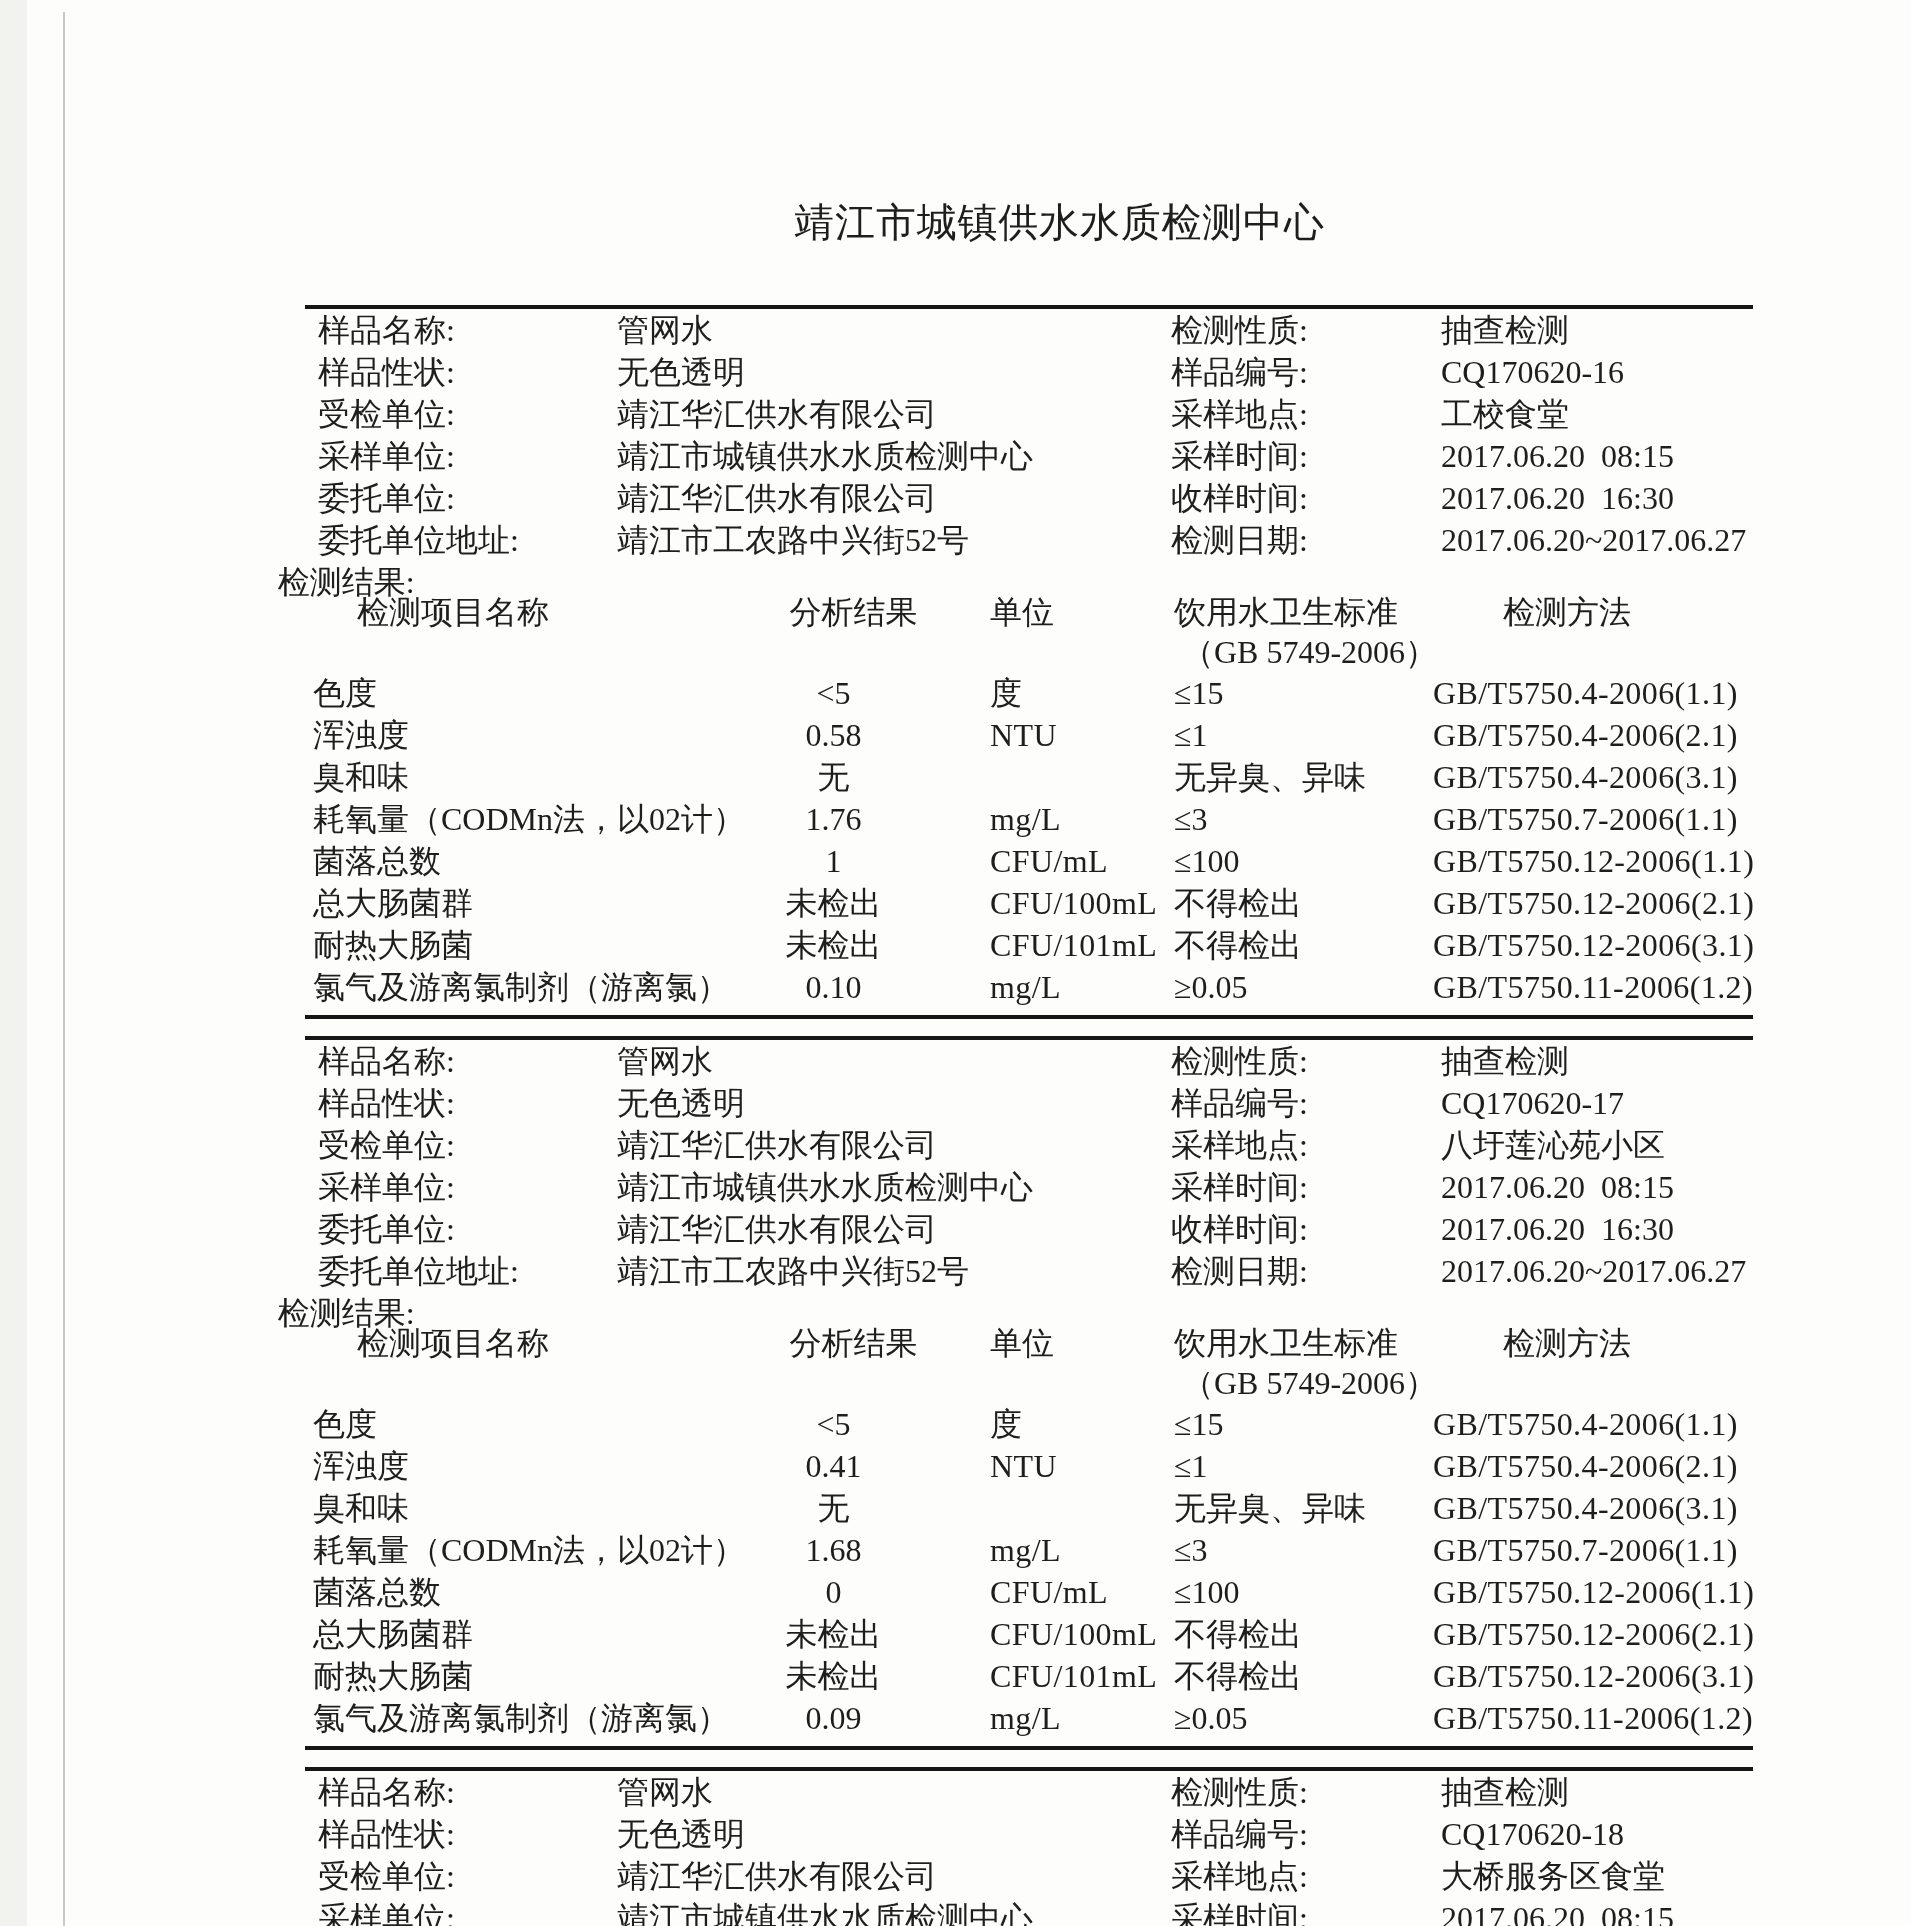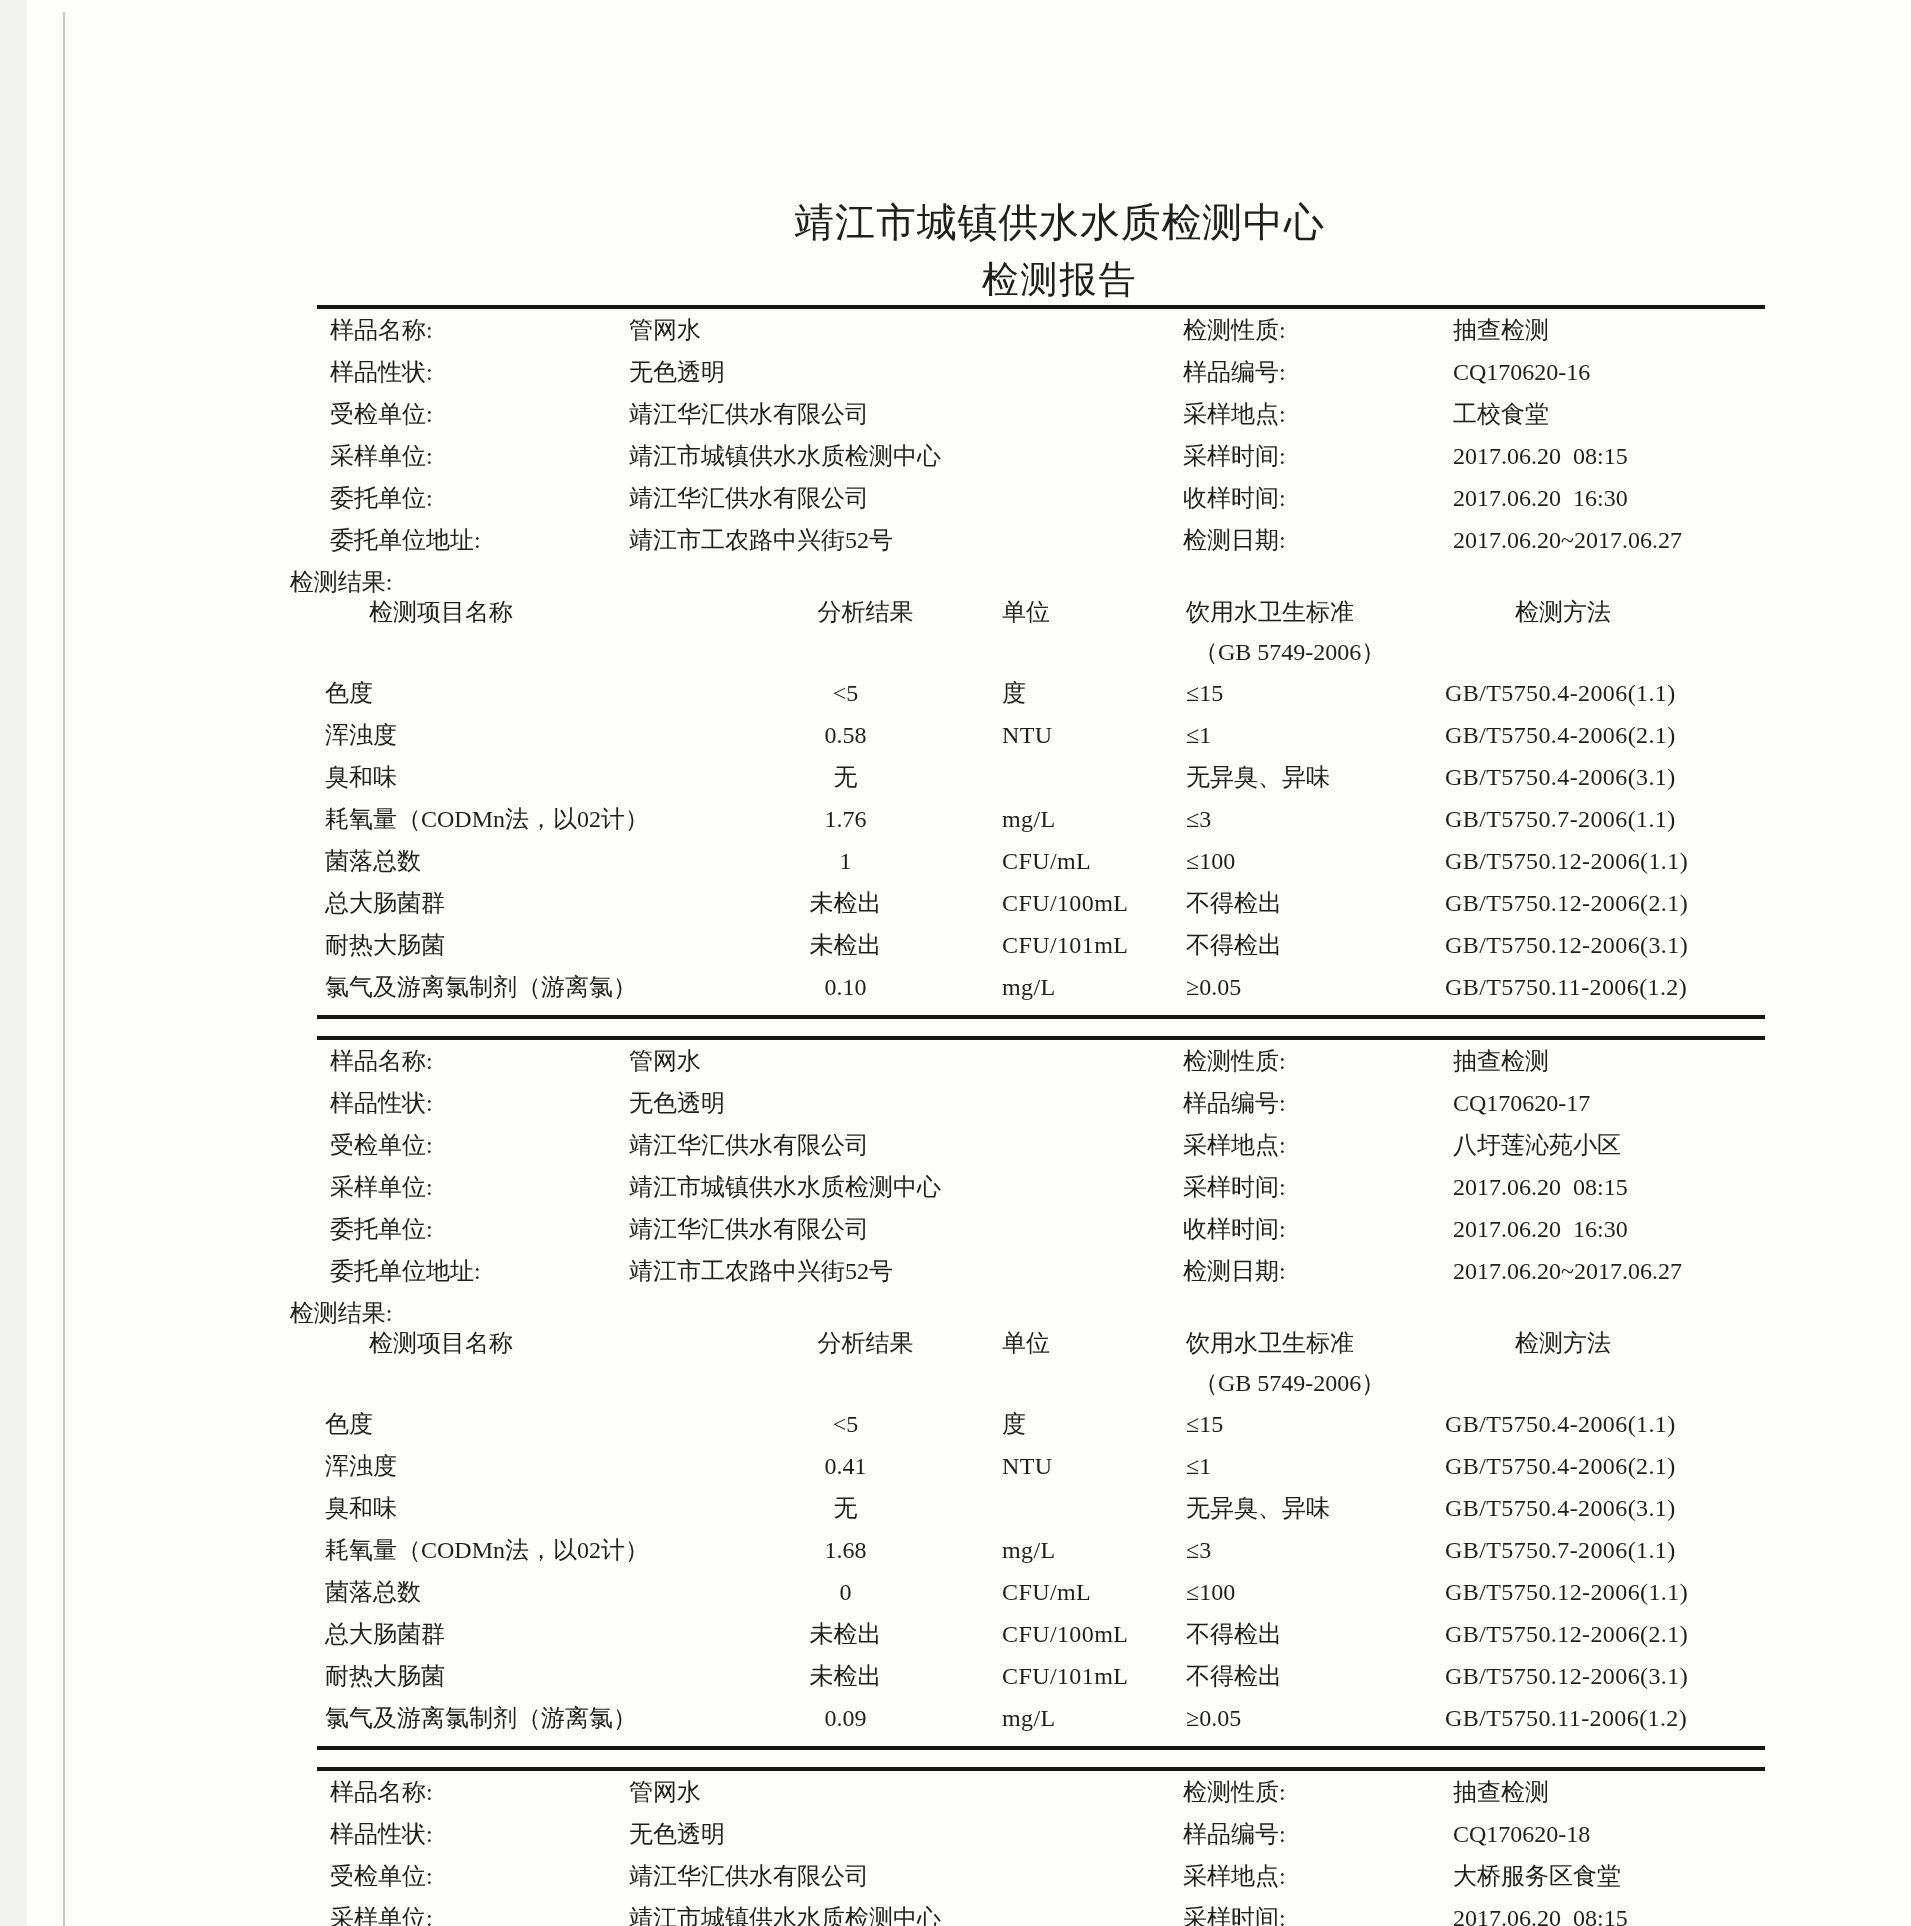--- a/index.html
+++ b/index.html
@@ -4,21 +4,21 @@
 <style>
   html,body{margin:0;padding:0;background:#ffffff;}
   .page{position:relative;width:1911px;height:2704px;background:#fdfdfb;
         font-family:"Liberation Serif","DejaVu Serif",serif;color:#1e1e1e;overflow:hidden;}
   .scan-edge-left{position:absolute;left:0;top:0;width:27px;height:2704px;background:#f2f2ef;}
   .scan-line{position:absolute;left:63px;top:11.6px;height:2664px;width:1.9px;background:#9d9d9b;opacity:.55;}
   .title{position:absolute;top:195px;left:347px;width:1425px;text-align:center;
          font-size:40px;letter-spacing:0.8px;white-space:nowrap;}
   .subtitle{position:absolute;top:255px;left:347px;width:1425px;text-align:center;
          font-size:37px;letter-spacing:1.9px;white-space:nowrap;}
-  .report-section{position:absolute;left:270px;width:1525px;height:731px;font-size:24px;margin-left:12px;}
+  .report-section{position:absolute;left:270px;width:1525px;height:731px;font-size:32px;}
   .rule{position:absolute;left:35px;width:1448px;height:3.5px;background:#161616;}
   .rule-top{top:0;}
   .rule-bottom{top:710px;}
   .info{position:absolute;top:3.5px;left:0;width:100%;}
   .info-row{position:relative;height:42px;line-height:42px;white-space:nowrap;}
   .lbl,.val{position:absolute;top:0;white-space:pre;}
   .lbl-l{left:48px;}
   .val-l{left:347px;}
   .lbl-r{left:901px;}
   .val-r{left:1171px;}
@@ -40,21 +40,20 @@
   .c-method{position:absolute;left:1163px;letter-spacing:0.4px;}
 </style>
 </head>
 <body>
 
 <div class="page">
   <div class="scan-edge-left"></div>
   <div class="scan-line"></div>
 
   <div class="title">靖江市城镇供水水质检测中心</div>
-  <div class="subtitle">检测报告</div>
 
   <div id="sections-host">
       <section class="report-section" style="top: 305px;">
     <div class="rule rule-top"></div>
     <div class="info">
       <div class="info-row">
         <span class="lbl lbl-l">样品名称:</span>
         <span class="val val-l">管网水</span>
         <span class="lbl lbl-r">检测性质:</span>
         <span class="val val-r">抽查检测</span>

